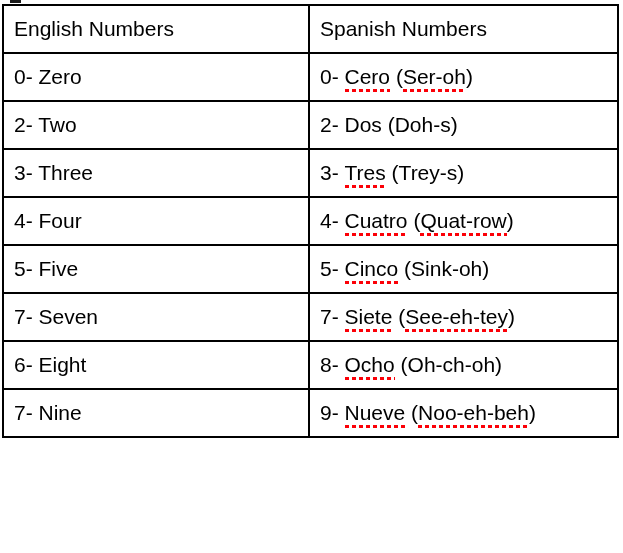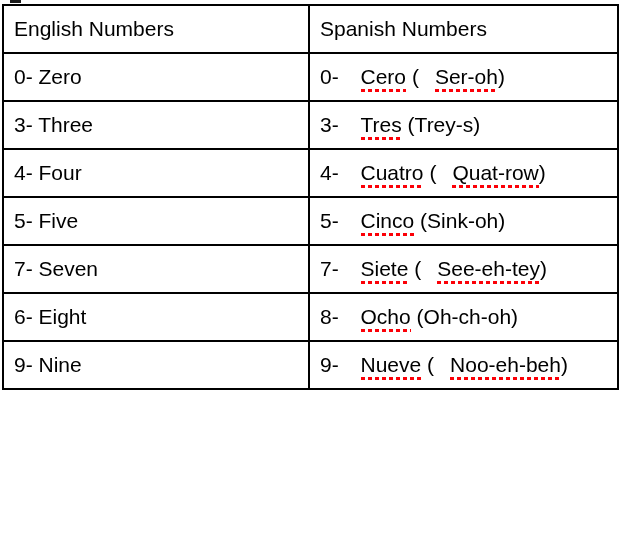--- a/index.html
+++ b/index.html
@@ -59,21 +59,20 @@
 
   #vocab-table col.c-en { width: 306px; }
   #vocab-table col.c-es { width: 309px; }
 
   .hdr-cell { height: 44px; }
 
   
   .sp {
     position: relative;
     display: inline-block;
-    margin-left: 16px;
   }
   .sp::after {
     content: "";
     position: absolute;
     left: 0;
     right: 0;
     bottom: -3px;
     height: 3px;
     background-image: repeating-linear-gradient(
       to right,
@@ -101,39 +100,43 @@
         <th class="hdr-cell">English Numbers</th>
         <th class="hdr-cell">Spanish Numbers</th>
       </tr>
     </thead>
     <tbody id="table-body">
         <tr>
           <td>0- Zero</td>
           <td><span>0- </span><span class="sp">Cero</span><span> (</span><span class="sp">Ser-oh</span><span>)</span></td>
         </tr>
         <tr>
+          <td>2- Two</td>
+          <td><span>2- </span><span>Dos</span><span> (</span><span>Doh-s</span><span>)</span></td>
+        </tr>
+        <tr>
           <td>3- Three</td>
           <td><span>3- </span><span class="sp">Tres</span><span> (</span><span>Trey-s</span><span>)</span></td>
         </tr>
         <tr>
           <td>4- Four</td>
           <td><span>4- </span><span class="sp">Cuatro</span><span> (</span><span class="sp">Quat-row</span><span>)</span></td>
         </tr>
         <tr>
           <td>5- Five</td>
           <td><span>5- </span><span class="sp">Cinco</span><span> (</span><span>Sink-oh</span><span>)</span></td>
         </tr>
         <tr>
           <td>7- Seven</td>
           <td><span>7- </span><span class="sp">Siete</span><span> (</span><span class="sp">See-eh-tey</span><span>)</span></td>
         </tr>
         <tr>
           <td>6- Eight</td>
           <td><span>8- </span><span class="sp">Ocho</span><span> (</span><span>Oh-ch-oh</span><span>)</span></td>
         </tr>
         <tr>
-          <td>9- Nine</td>
+          <td>7- Nine</td>
           <td><span>9- </span><span class="sp">Nueve</span><span> (</span><span class="sp">Noo-eh-beh</span><span>)</span></td>
         </tr>
       </tbody>
   </table>
 
 </div>
 
 </body></html>

